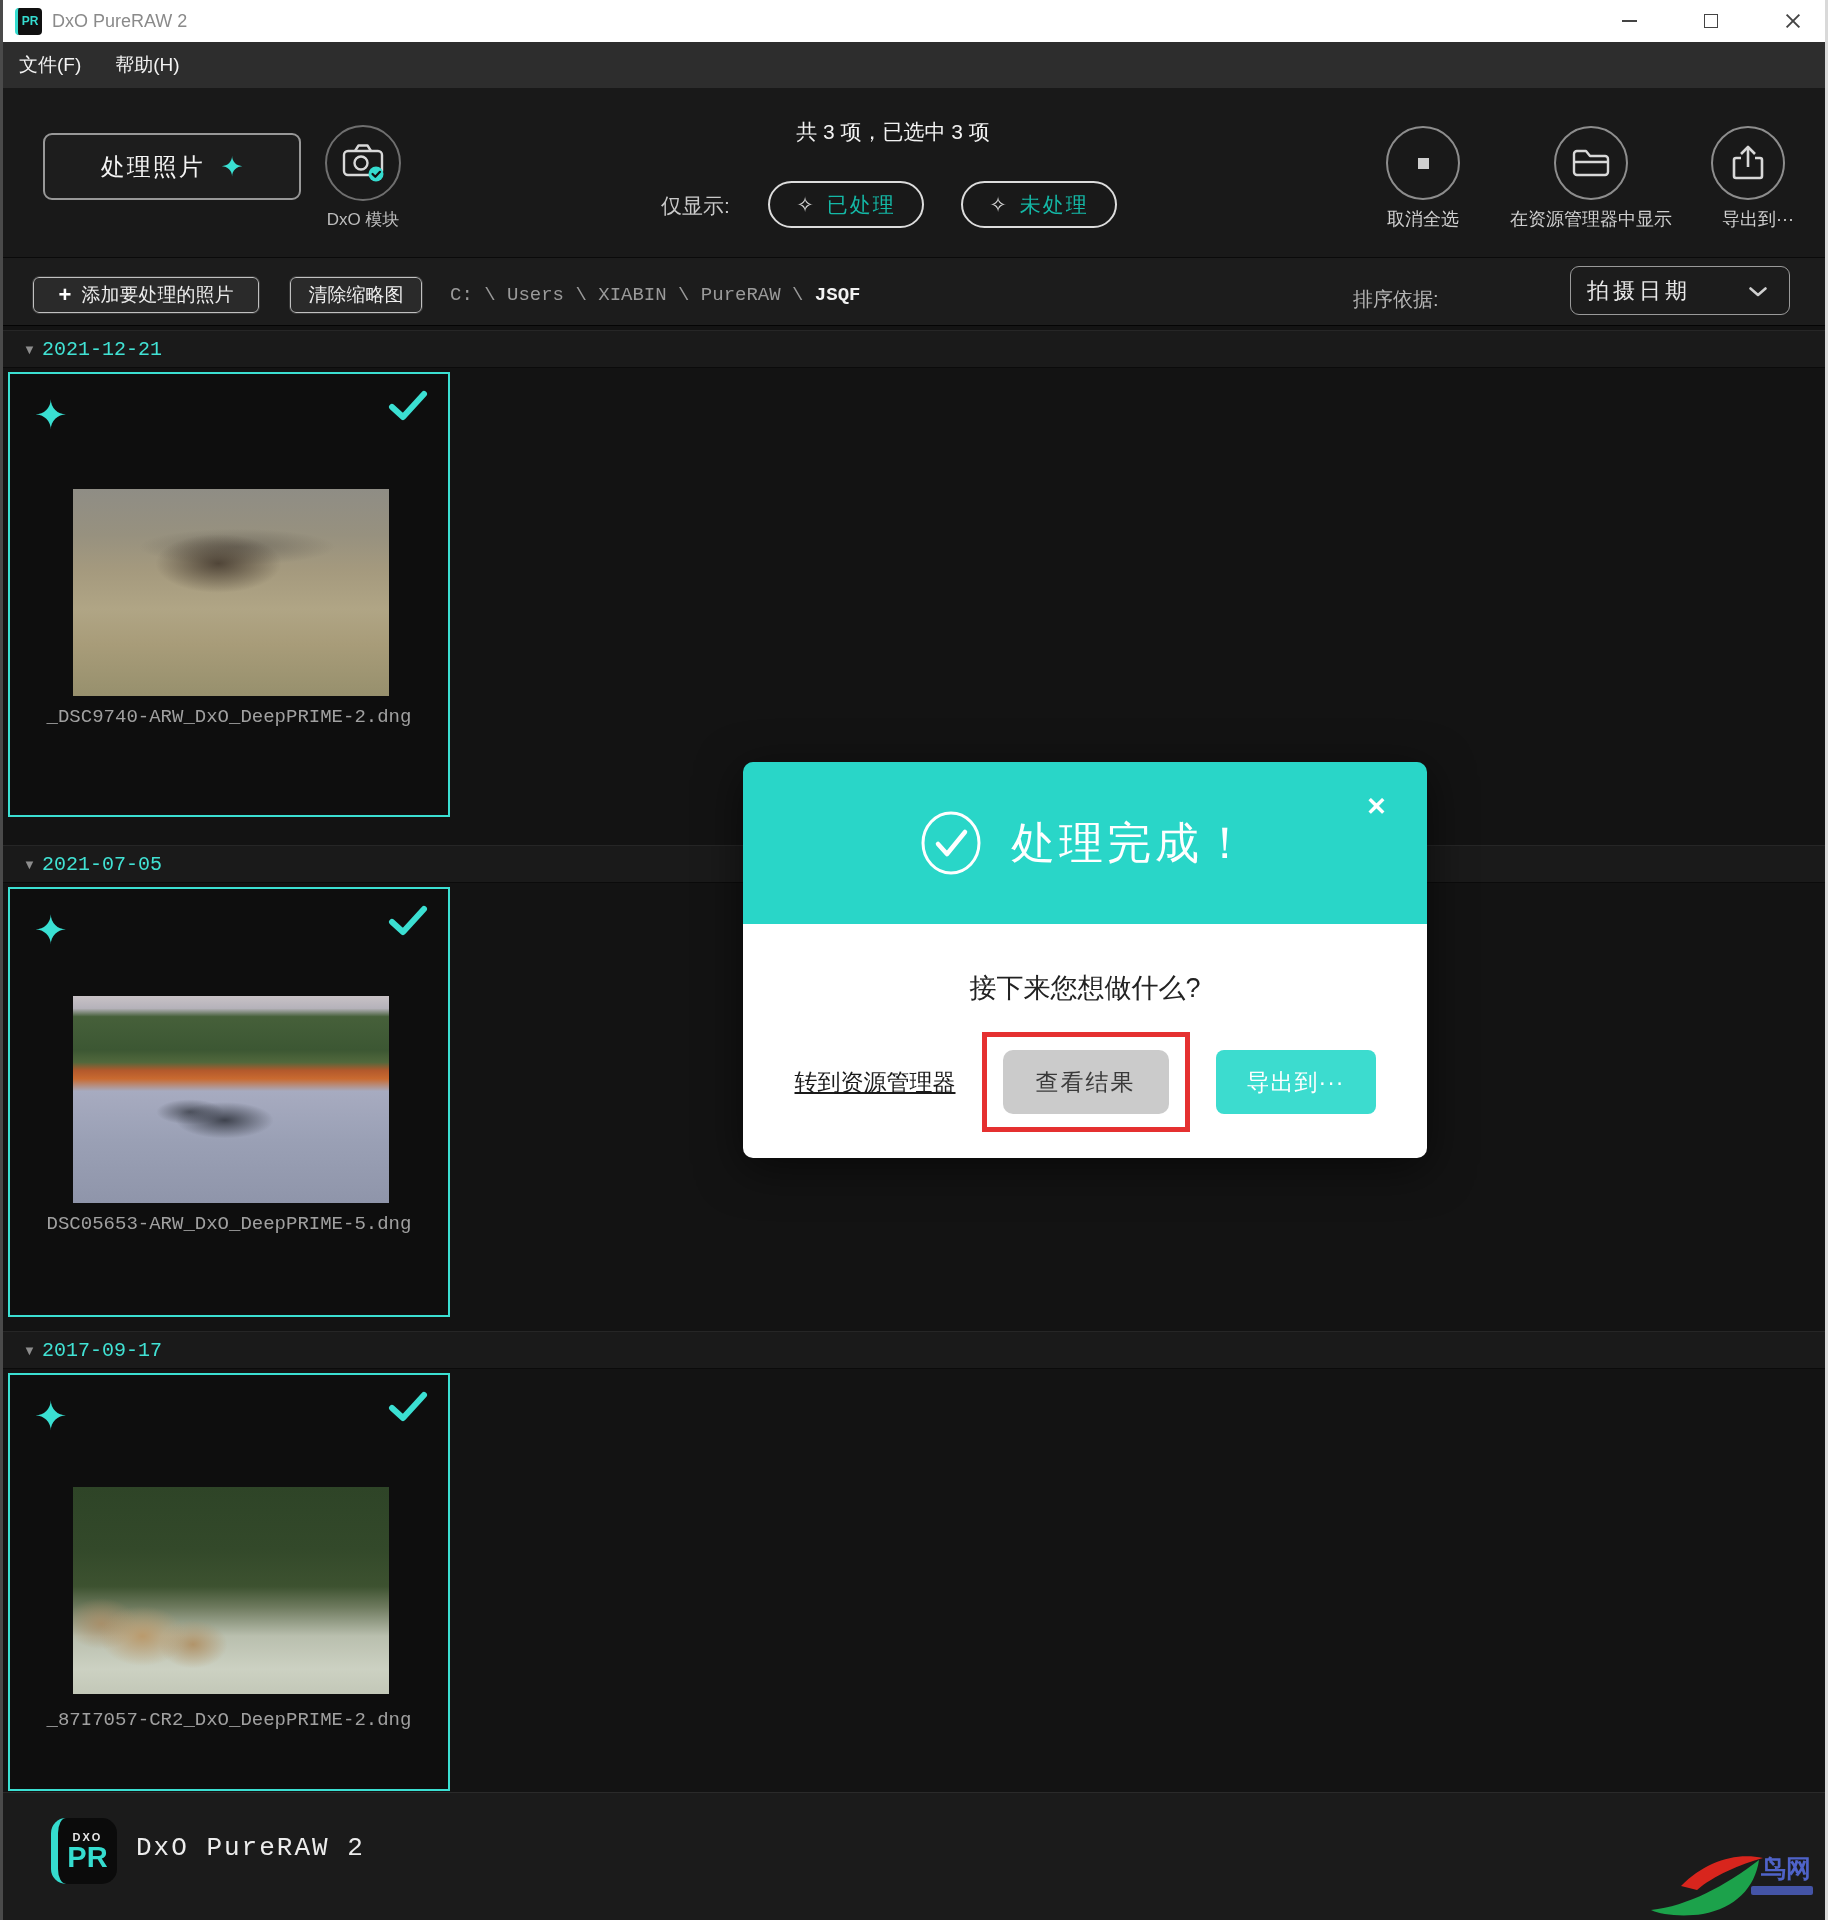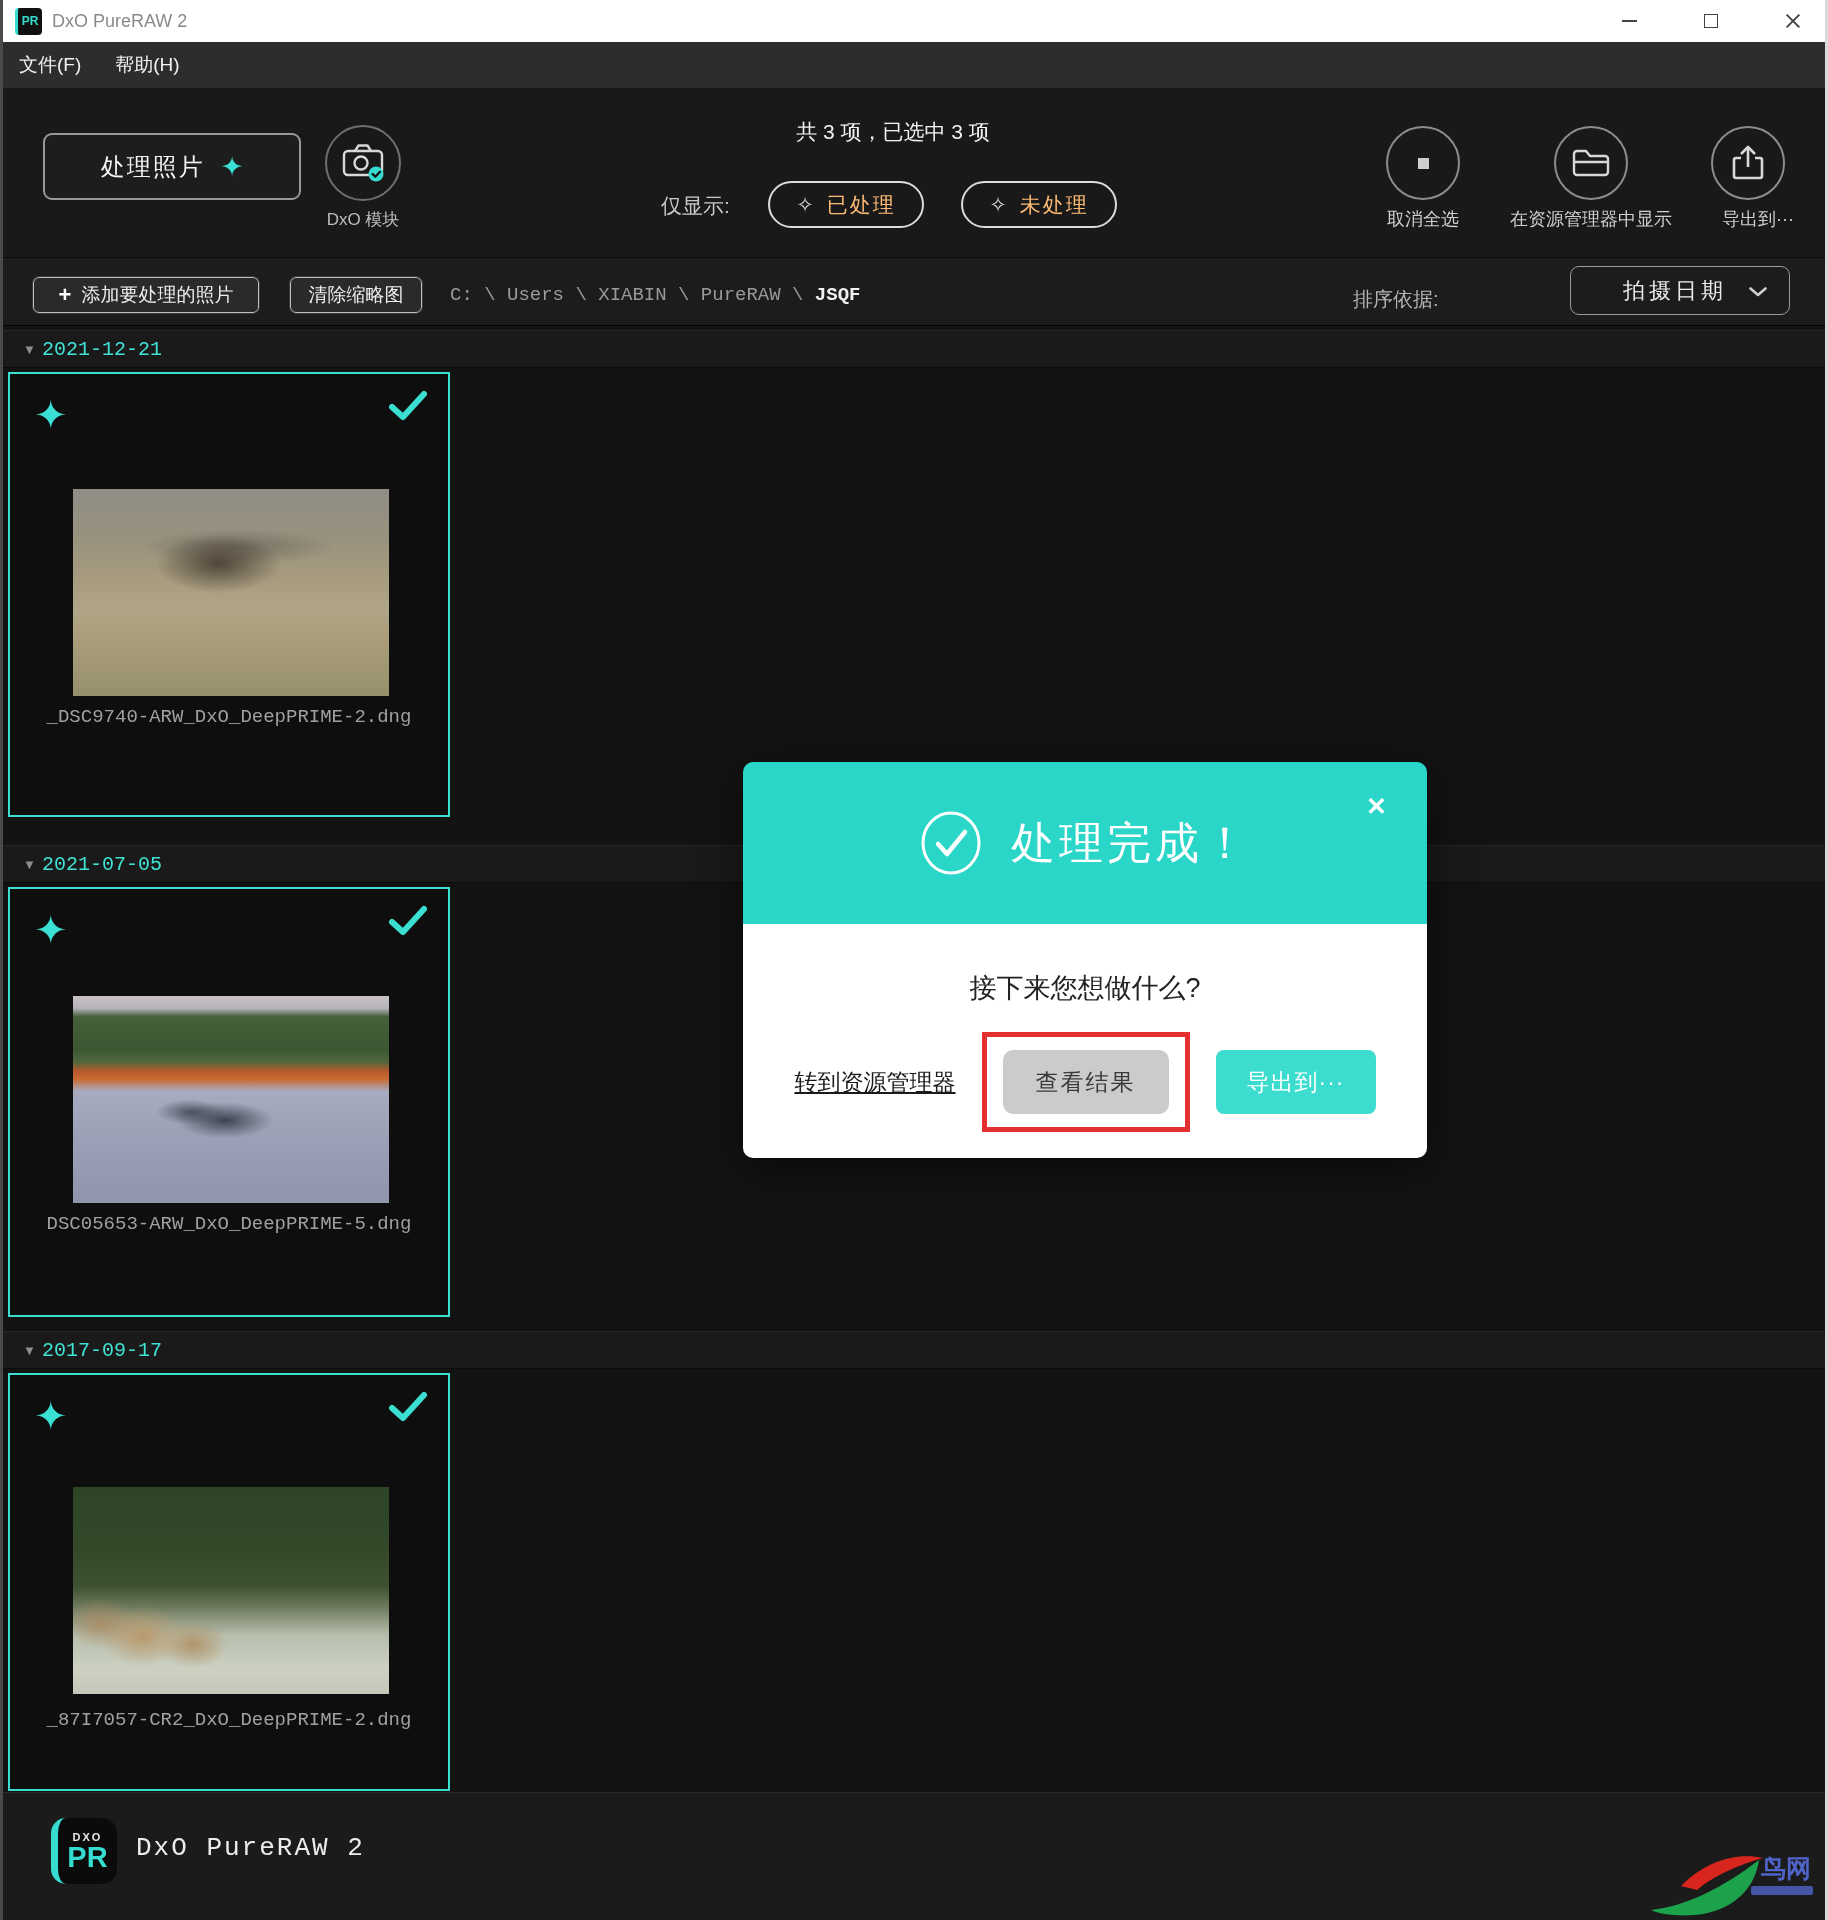--- a/index.html
+++ b/index.html
@@ -36,21 +36,21 @@
                  gap:16px; cursor:pointer; }
   .process-btn .lbl { color:#f5f5f5; font-size:24px; letter-spacing:2px; }
   .process-btn .spark { color:#3ae0d3; font-size:27px; }
   .module-btn { position:absolute; left:322px; top:37px; width:76px; height:76px; border:2px solid #6f6f6f;
                 border-radius:50%; display:flex; align-items:center; justify-content:center; cursor:pointer; }
   .module-label { position:absolute; left:295px; top:120px; width:130px; text-align:center; color:#bdbdbd; font-size:17px; }
   .count-text { position:absolute; left:700px; top:30px; width:380px; text-align:center; color:#f2f2f2; font-size:21px; }
   .filter-label { position:absolute; left:658px; top:104px; color:#c9c9c9; font-size:21px; }
   .pill { position:absolute; top:93px; height:47px; border:2px solid #dcdcdc; border-radius:24px;
           display:flex; align-items:center; justify-content:center; gap:13px; cursor:pointer; }
-  .pill .psk { color:#d5d5d5; font-size:21px; } .pill .plb { color:#fdba74; font-size:21px; letter-spacing:2px; }
+  .pill .psk { color:#d5d5d5; font-size:21px; } .pill .plb { color:#14b8a6; font-size:21px; letter-spacing:2px; }
   .pill-processed { left:765px; width:156px; }
   .pill-unprocessed { left:958px; width:156px; }
   .icon-btn { position:absolute; top:38px; width:74px; height:74px; border:2px solid #8d8d8d; border-radius:50%;
               display:flex; align-items:center; justify-content:center; cursor:pointer; }
   .icon-cap { position:absolute; top:119px; text-align:center; color:#cfcfcf; font-size:18px; white-space:nowrap; cursor:pointer; }
   .sq-dot { width:11px; height:11px; background:#cfcfcf; }
 
   
   .actionbar { position:absolute; left:0; top:258px; width:100%; height:68px; background:#1c1c1c;
                border-bottom:1px solid #040404; }
@@ -58,21 +58,21 @@
             outline:1px solid #3a3a3a; border-radius:6px; display:flex; align-items:center; justify-content:center;
             gap:10px; color:#ededed; font-size:19px; cursor:pointer; padding:0 14px; }
   .ab-add { left:30px; width:226px; } .ab-clear { left:287px; width:132px; }
   .ab-plus { font-size:22px; font-weight:bold; color:#ffffff; }
   .path { position:absolute; left:447px; top:26px; font-family:"Liberation Mono","DejaVu Sans Mono",monospace;
           font-size:19px; color:#9a9a9a; }
   .path b { color:#f2f2f2; font-weight:bold; }
   .sort-label { position:absolute; left:1350px; top:28px; color:#b5b5b5; font-size:20px; }
   .dropdown { position:absolute; left:1567px; top:8px; width:220px; height:49px; border:1px solid #9a9a9a;
               border-radius:9px; display:flex; align-items:center; cursor:pointer; }
-  .dropdown .dval { margin-left:52px; color:#e8e8e8; font-size:22px; letter-spacing:4px; }
+  .dropdown .dval { margin-left:16px; color:#e8e8e8; font-size:22px; letter-spacing:4px; }
   .dropdown svg { position:absolute; right:22px; top:20px; }
 
   
   .content { position:absolute; left:0; top:326px; width:100%; height:1466px; background:#131313; }
   .group-header { position:absolute; left:0; width:100%; height:38px; background:#1a1a1a;
                   border-top:1px solid #262626; border-bottom:1px solid #0b0b0b;
                   display:flex; align-items:center; cursor:pointer; }
   .group-header .tri { color:#8d8d8d; font-size:13px; margin-left:20px; }
   .group-header .gdate { color:#41e2d4; font-size:20px; margin-left:6px;
                          font-family:"Liberation Mono","DejaVu Sans Mono",monospace; }

